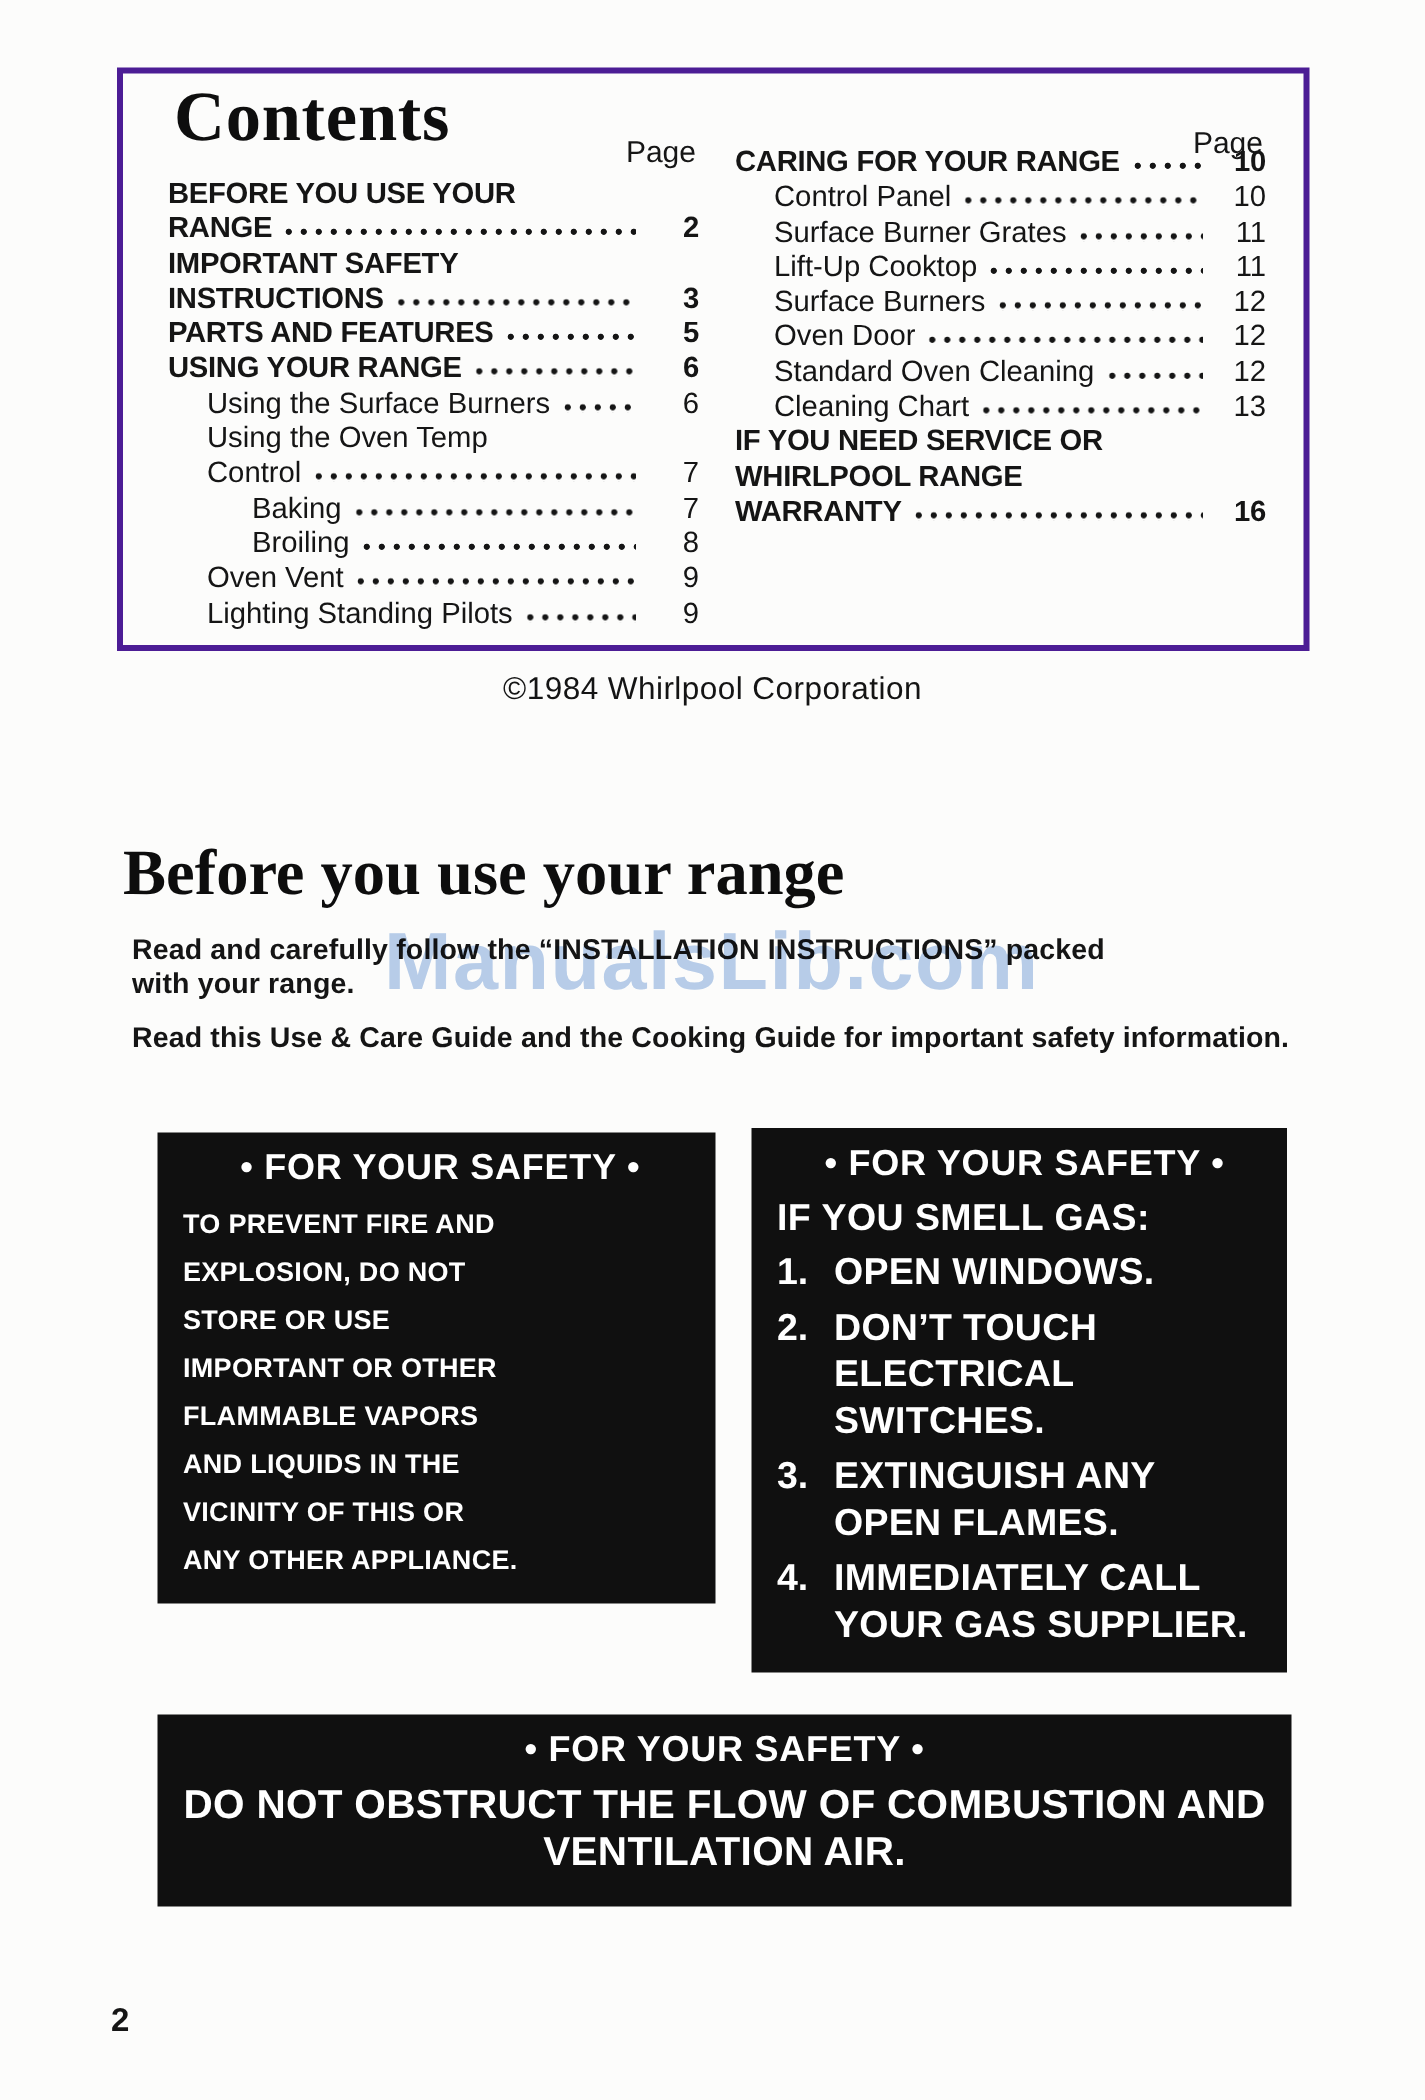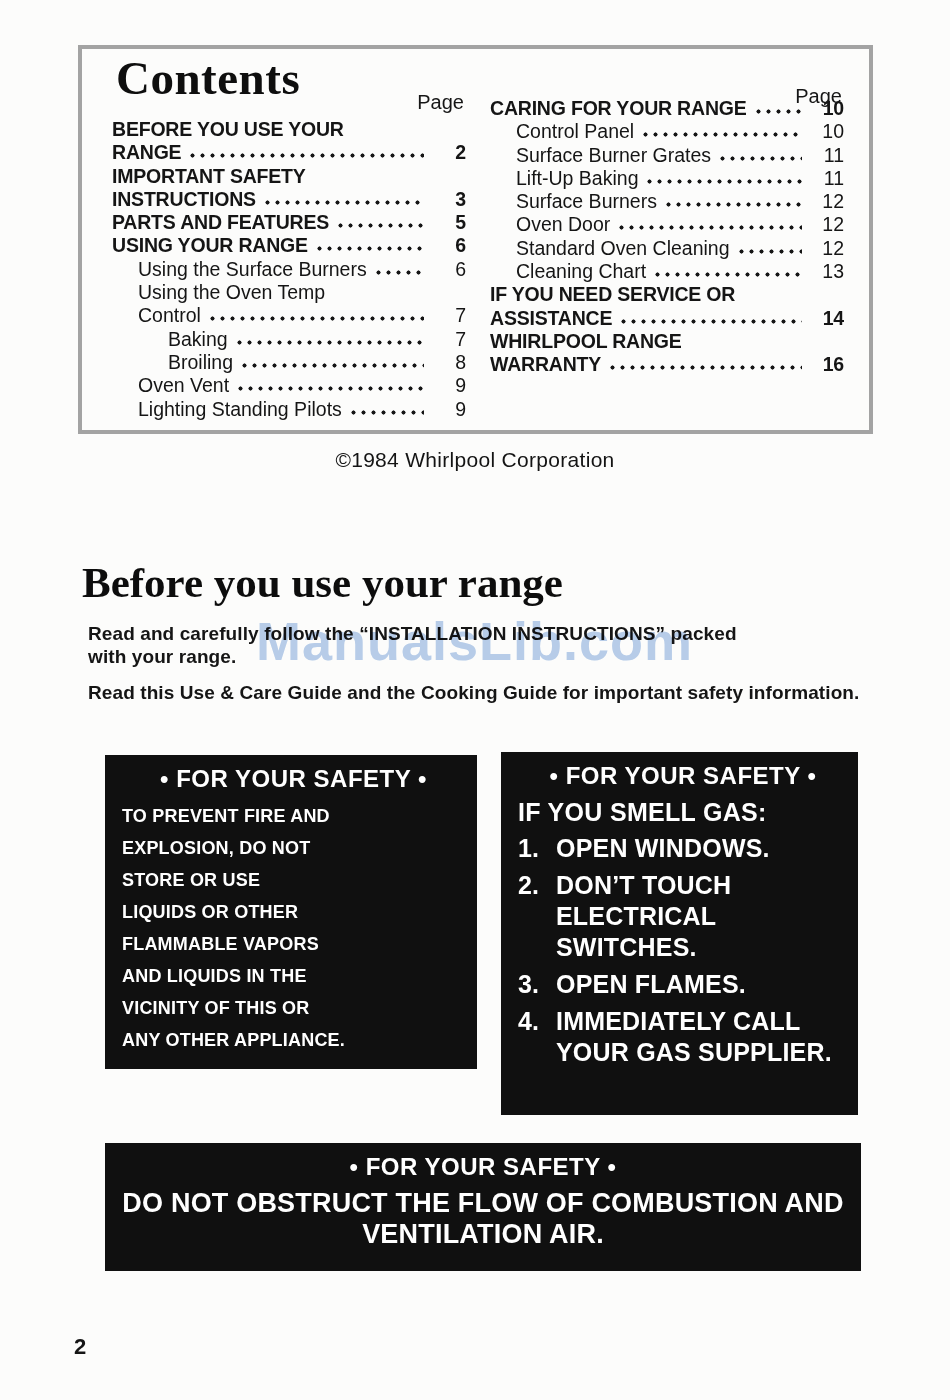--- a/index.html
+++ b/index.html
@@ -16,21 +16,21 @@
     font-family: "Liberation Sans", "DejaVu Sans", sans-serif;
     color: var(--ink);
     position: relative;
     overflow: hidden;
   }
   .page { position:absolute; inset:0; }
 
   
   .contents-box {
     position:absolute; left:78px; top:45px; width:795px; height:389px;
-    border:4px solid #a3a3a3; background:transparent;
+    border:4px solid #4c1d95; background:transparent;
   }
   .contents-title {
     position:absolute; left:34px; top:2px;
     font-family:"Liberation Serif","DejaVu Serif",serif;
     font-weight:700; font-size:47px; letter-spacing:0.5px; color:#0e0e0e;
   }
   .page-label { position:absolute; font-size:20px; font-weight:400; color:#161616; }
   .page-label.left  { left:30px;  top:42px; width:352px; text-align:right; }
   .page-label.right { left:408px; top:36px; width:352px; text-align:right; }
   .toc-col { position:absolute; width:354px; }
@@ -167,21 +167,21 @@
           <span class="toc-text">Control Panel</span>
           <span class="leader"></span>
           <span class="toc-page">10</span>
         </div>
         <div class="toc-row ind1">
           <span class="toc-text">Surface Burner Grates</span>
           <span class="leader"></span>
           <span class="toc-page">11</span>
         </div>
         <div class="toc-row ind1">
-          <span class="toc-text">Lift-Up Baking</span>
+          <span class="toc-text">Lift-Up Cooktop</span>
           <span class="leader"></span>
           <span class="toc-page">11</span>
         </div>
         <div class="toc-row ind1">
           <span class="toc-text">Surface Burners</span>
           <span class="leader"></span>
           <span class="toc-page">12</span>
         </div>
         <div class="toc-row ind1">
           <span class="toc-text">Oven Door</span>
@@ -193,25 +193,20 @@
           <span class="leader"></span>
           <span class="toc-page">12</span>
         </div>
         <div class="toc-row ind1">
           <span class="toc-text">Cleaning Chart</span>
           <span class="leader"></span>
           <span class="toc-page">13</span>
         </div>
         <div class="toc-row bold ind0">
           <span class="toc-text">IF YOU NEED SERVICE OR</span>
-        </div>
-        <div class="toc-row bold ind0">
-          <span class="toc-text">ASSISTANCE</span>
-          <span class="leader"></span>
-          <span class="toc-page">14</span>
         </div>
         <div class="toc-row bold ind0">
           <span class="toc-text">WHIRLPOOL RANGE</span>
         </div>
         <div class="toc-row bold ind0">
           <span class="toc-text">WARRANTY</span>
           <span class="leader"></span>
           <span class="toc-page">16</span>
         </div>
       </div>
@@ -223,21 +218,21 @@
   <div class="intro-para p1">Read and carefully follow the “INSTALLATION INSTRUCTIONS” packed with your range.</div>
   <div class="intro-para p2">Read this Use &amp; Care Guide and the Cooking Guide for important safety information.</div>
   <div class="watermark">ManualsLib.com</div>
 
   <div class="safety-box left">
     <div class="safety-header">• FOR YOUR SAFETY •</div>
     <div class="safety-lines" id="safety-left-lines">
         <div>TO PREVENT FIRE AND</div>
         <div>EXPLOSION, DO NOT</div>
         <div>STORE OR USE</div>
-        <div>LIQUIDS OR OTHER</div>
+        <div>IMPORTANT OR OTHER</div>
         <div>FLAMMABLE VAPORS</div>
         <div>AND LIQUIDS IN THE</div>
         <div>VICINITY OF THIS OR</div>
         <div>ANY OTHER APPLIANCE.</div>
       </div>
   </div>
 
   <div class="safety-box right">
     <div class="safety-header">• FOR YOUR SAFETY •</div>
     <div class="safety-sub">IF YOU SMELL GAS:</div>
@@ -252,20 +247,21 @@
           <div class="num">2.</div>
           <div class="item-lines">
             <div>DON’T TOUCH</div>
             <div>ELECTRICAL</div>
             <div>SWITCHES.</div>
           </div>
         </div>
         <div class="safety-item">
           <div class="num">3.</div>
           <div class="item-lines">
+            <div>EXTINGUISH ANY</div>
             <div>OPEN FLAMES.</div>
           </div>
         </div>
         <div class="safety-item">
           <div class="num">4.</div>
           <div class="item-lines">
             <div>IMMEDIATELY CALL</div>
             <div>YOUR GAS SUPPLIER.</div>
           </div>
         </div>

